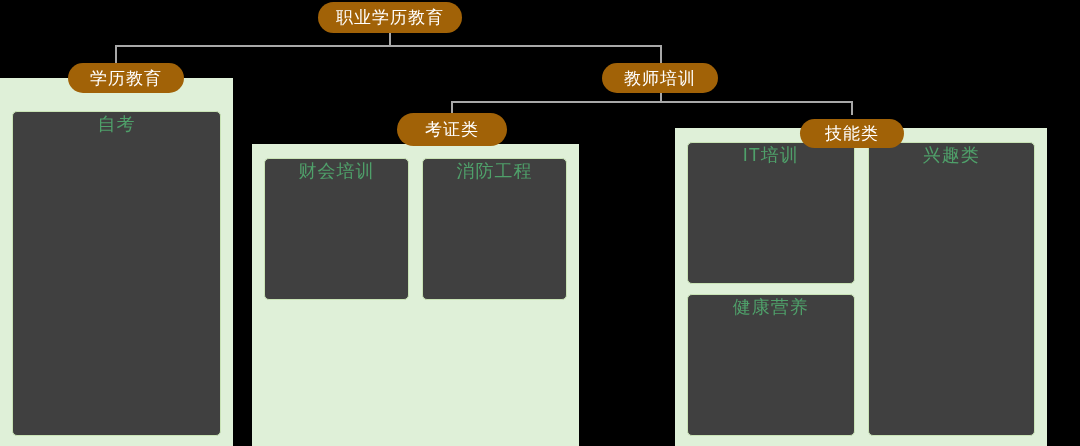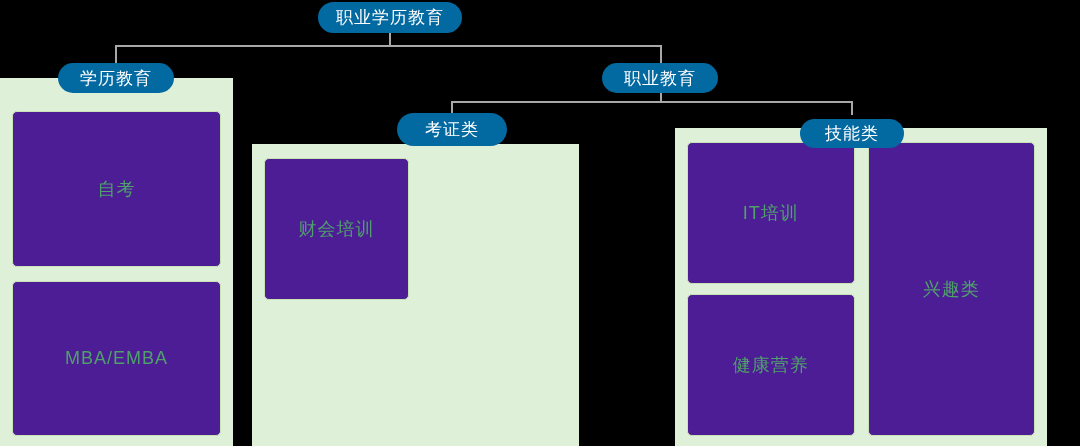--- a/index.html
+++ b/index.html
@@ -19,55 +19,54 @@
   .conn {
     position: absolute;
     background: #a8a8a8;
   }
   .conn-v { width: 2px; }
   .conn-h { height: 2px; }
 
   
   .pill {
     position: absolute;
-    background: #0369a1;
+    background: #a16207;
     color: #ffffff;
     border-radius: 999px;
     display: flex;
     align-items: center;
     justify-content: center;
     font-size: 17px;
     letter-spacing: 1px;
     white-space: nowrap;
     z-index: 5;
     box-sizing: border-box;
   }
   .pill-root   { left: 318px; top: 2px;   width: 144px; height: 31px; }
-  .pill-lvl2-a { left: 58px;  top: 63px;  width: 116px; height: 30px; }
+  .pill-lvl2-a { left: 68px;  top: 63px;  width: 116px; height: 30px; }
   .pill-lvl2-b { left: 602px; top: 63px;  width: 116px; height: 30px; }
   .pill-lvl3-a { left: 397px; top: 113px; width: 110px; height: 33px; }
   .pill-lvl3-b { left: 800px; top: 119px; width: 104px; height: 29px; }
 
   
   .panel {
     position: absolute;
     background: #dff0d8;
     box-sizing: border-box;
   }
   .panel-left   { left: 0px;   top: 78px;  width: 233px; height: 368px; padding: 33px 12px 10px 12px; }
   .panel-mid    { left: 252px; top: 144px; width: 327px; height: 318px; padding: 14px 12px 10px 12px; }
   .panel-right  { left: 675px; top: 128px; width: 372px; height: 318px; padding: 14px 12px 10px 12px; }
 
   
   .card {
-    background: #4c1d95;
+    background: #404040;
     border: 1px solid #c9e3b6;
     border-radius: 5px;
     display: flex;
-    align-items: center;
     justify-content: center;
     color: #4fa06a;
     font-size: 18px;
     letter-spacing: 1px;
     box-sizing: border-box;
   }
 
   .col-stack {
     display: flex;
     flex-direction: column;
@@ -108,30 +107,30 @@
 
 <div class="pill pill-root">
   <span>职业学历教育</span>
 </div>
 
 <div class="panel panel-left">
   <div class="col-stack">
     <div class="card">
       <span>自考</span>
     </div>
-    <div class="card">
-      <span>MBA/EMBA</span>
-    </div>
   </div>
 </div>
 
 <div class="panel panel-mid">
   <div class="grid-2x2">
     <div class="card">
       <span>财会培训</span>
+    </div>
+    <div class="card">
+      <span>消防工程</span>
     </div>
   </div>
 </div>
 
 <div class="panel panel-right">
   <div class="right-layout">
     <div class="card">
       <span>IT培训</span>
     </div>
     <div class="card tall">
@@ -140,21 +139,21 @@
     <div class="card">
       <span>健康营养</span>
     </div>
   </div>
 </div>
 
 <div class="pill pill-lvl2-a">
   <span>学历教育</span>
 </div>
 <div class="pill pill-lvl2-b">
-  <span>职业教育</span>
+  <span>教师培训</span>
 </div>
 
 <div class="pill pill-lvl3-a">
   <span>考证类</span>
 </div>
 <div class="pill pill-lvl3-b">
   <span>技能类</span>
 </div>
 
 </body></html>

